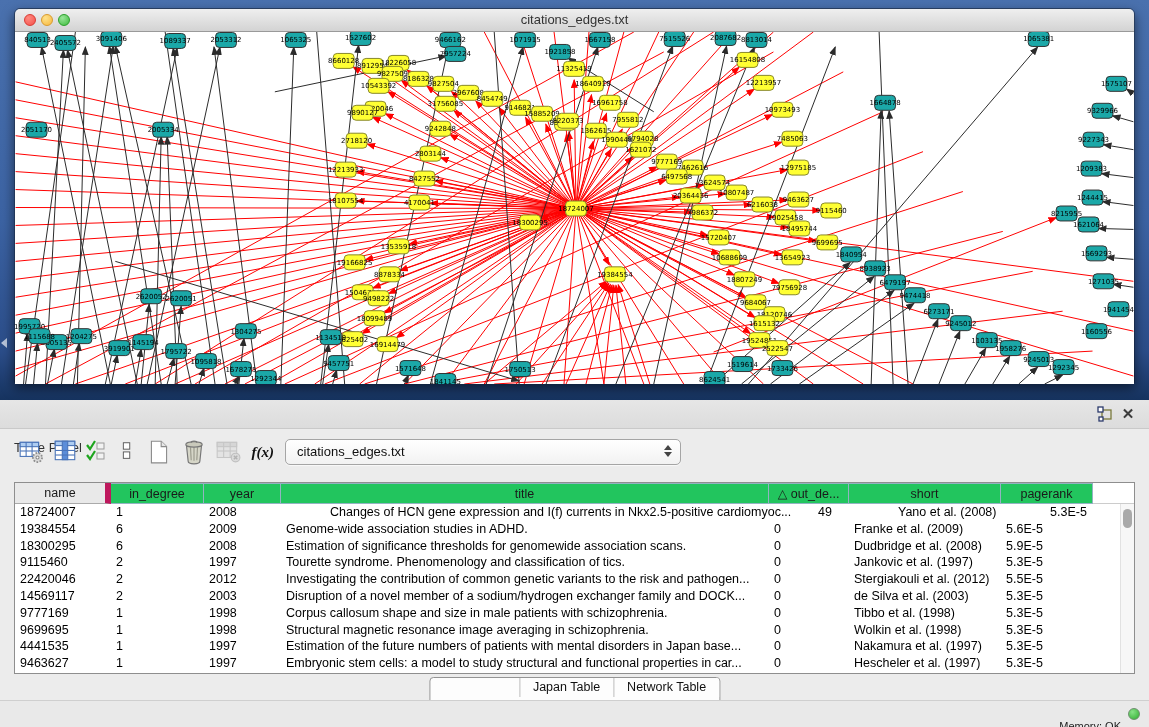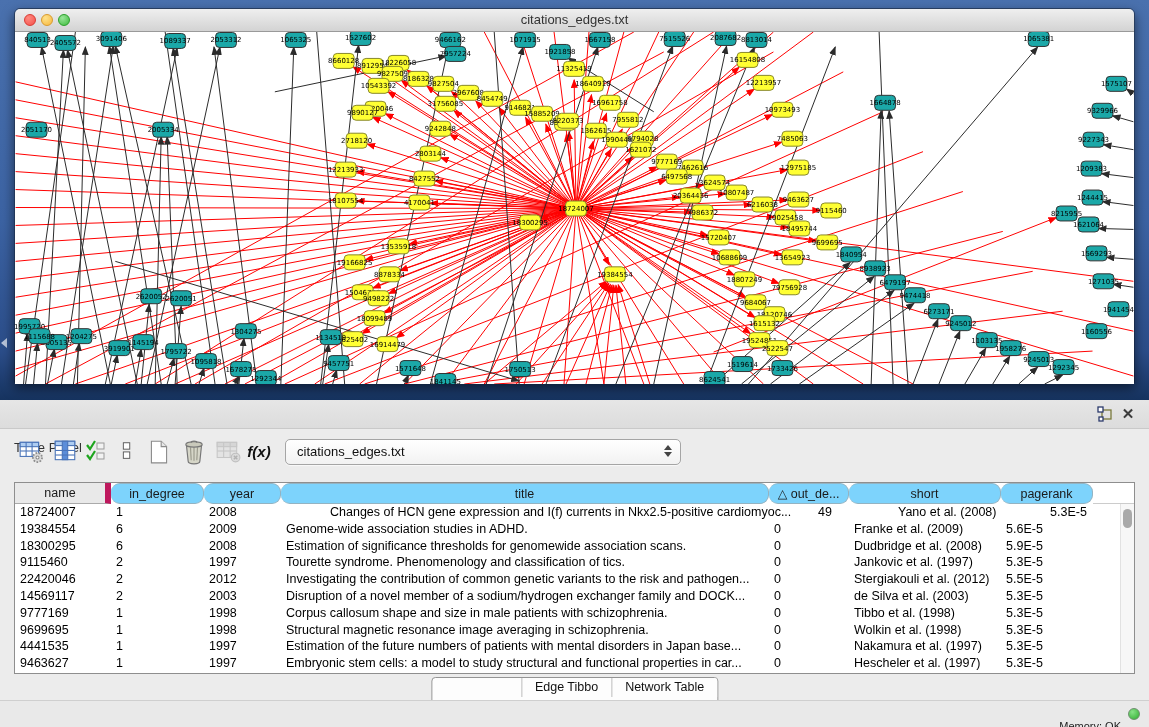--- a/index.html
+++ b/index.html
@@ -29,35 +29,35 @@
   .panel-header{position:absolute;left:0;top:0;width:100%;height:28px;
     background:linear-gradient(#e6e6e6,#dcdcdc);border-bottom:1px solid #c9c9c9;}
   .panel-title{position:absolute;left:14px;top:0;height:28px;line-height:28px;font-size:13px;color:#333;margin-top:34px;}
   .panel-btn{position:absolute;top:6px;width:18px;height:16px;cursor:default;}
   .float-btn{right:34px;}
   .close-btn{right:12px;font-size:15px;font-weight:bold;color:#3c3c3c;line-height:16px;text-align:center;}
 
   .toolbar{position:absolute;left:0;top:30px;width:100%;height:42px;}
   .tb-btn{position:absolute;top:8px;width:28px;height:28px;}
   .tb-btn svg{display:block;}
-  .fx{font-family:Liberation Sans, sans-serif;font-style:italic;font-weight:bold;font-size:15px;color:#111;
-      line-height:28px;text-align:center;}
+  .fx{font-family:Liberation Serif, serif;font-style:italic;font-weight:bold;font-size:15px;color:#111;
+      line-height:28px;text-align:right;}
   .combo{position:absolute;left:285px;top:9px;width:396px;height:26px;background:linear-gradient(#ffffff,#f2f2f2);
     border:1px solid #a5a5a5;border-radius:5px;box-sizing:border-box;box-shadow:0 1px 1px rgba(255,255,255,.7);}
   .combo-text{position:absolute;left:11px;top:0;height:24px;line-height:24px;font-size:13px;color:#111;}
   .combo-stepper{position:absolute;right:7px;top:4px;width:10px;height:16px;}
   .combo-stepper .up{width:0;height:0;margin:1px auto 2px;border-left:4px solid transparent;border-right:4px solid transparent;border-bottom:5px solid #444;}
   .combo-stepper .down{width:0;height:0;margin:0 auto;border-left:4px solid transparent;border-right:4px solid transparent;border-top:5px solid #444;}
 
   .table-wrap{position:absolute;left:14px;top:82px;width:1121px;height:192px;background:#fff;
     border:1px solid #8e8e8e;box-sizing:border-box;overflow:hidden;}
   .thead{display:flex;height:21px;background:#fff;}
   .th{height:21px;line-height:21px;font-size:12.5px;color:#1a1a1a;text-align:center;
     box-sizing:border-box;overflow:hidden;white-space:nowrap;flex:0 0 auto;}
-  .th-blue{background:#7dd3fc;border-right:1px solid #93b3c2;border-top:1px solid #93b3c2;border-bottom:1px solid #93b3c2;border-radius:9px;}
+  .th-blue{background:#22c55e;border-right:1px solid #93b3c2;border-top:1px solid #93b3c2;border-bottom:1px solid #93b3c2;}
   .th-plain{background:#e9e9e9;border-right:6px solid #be185d;border-bottom:1px solid #aaa;}
   .th-filler{flex:1 1 auto;background:#fff;border-bottom:1px solid #ccc;}
   .tbody{position:absolute;left:0;top:21px;right:13px;bottom:0;overflow:hidden;}
   .tr{display:flex;height:16.8px;background:#fff;}
   .td{height:16.8px;line-height:16.8px;font-size:12.5px;color:#000;padding:0 4px 0 5px;
     box-sizing:border-box;overflow:hidden;white-space:nowrap;flex:0 0 auto;}
   .vscroll{position:absolute;right:0;top:21px;bottom:0;width:13px;background:#f7f7f7;border-left:1px solid #e2e2e2;}
   .vthumb{position:absolute;left:2px;top:5px;width:9px;height:19px;border-radius:5px;background:#a9a9a9;}
 
   .seg{position:absolute;left:50%;transform:translateX(-50%);top:277px;display:flex;
@@ -1036,21 +1036,21 @@
             <div class="td" style="width: 92px;">5.3E-5</div>
           </div>
         </div>
       <div class="vscroll">
         <div class="vthumb"></div>
       </div>
     </div>
 
     <div class="seg" id="seg">
         <div class="seg-btn sel">Node Table</div>
-        <div class="seg-btn">Edge Tibbo</div>
+        <div class="seg-btn">Japan Table</div>
         <div class="seg-btn">Network Table</div>
       </div>
   </div>
 
   <div class="status-bar">
     <div class="mem-label">Memory: OK</div>
     <div class="mem-dot"></div>
   </div>
 </div>
 

